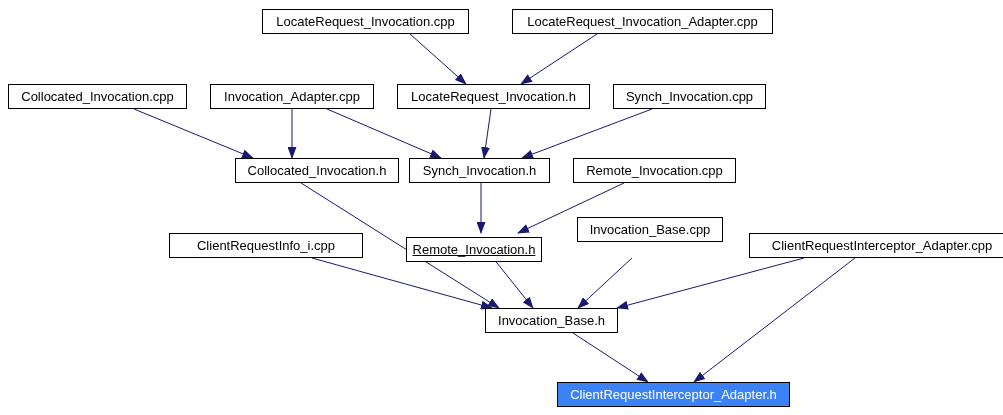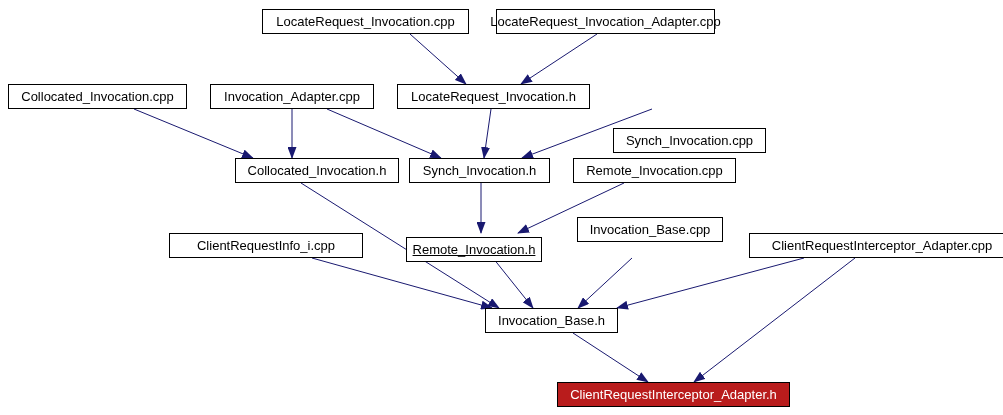--- a/index.html
+++ b/index.html
@@ -30,21 +30,21 @@
     color: #000000;
     display: flex;
     align-items: center;
     justify-content: center;
     font-size: 13px;
     line-height: 1;
     white-space: nowrap;
     cursor: pointer;
   }
   .node.focus {
-    background: #b91c1c;
+    background: #3b82f6;
     color: #ffffff;
     border-color: #000000;
   }
 </style>
 </head>
 <body>
 
 <div class="canvas">
   <svg class="edges-svg" id="edges" viewBox="0 0 1003 415" xmlns="http://www.w3.org/2000/svg">
     <defs>
@@ -64,25 +64,25 @@
       <line x1="301" y1="183" x2="499" y2="308" stroke="#191970" stroke-width="1" marker-end="url(#arrowhead)"></line>
       <line x1="312" y1="258" x2="492" y2="308" stroke="#191970" stroke-width="1" marker-end="url(#arrowhead)"></line>
       <line x1="493" y1="258" x2="533" y2="308" stroke="#191970" stroke-width="1" marker-end="url(#arrowhead)"></line>
       <line x1="632" y1="258" x2="578" y2="308" stroke="#191970" stroke-width="1" marker-end="url(#arrowhead)"></line>
       <line x1="804" y1="258" x2="617" y2="308" stroke="#191970" stroke-width="1" marker-end="url(#arrowhead)"></line>
       <line x1="573" y1="333" x2="648" y2="382" stroke="#191970" stroke-width="1" marker-end="url(#arrowhead)"></line>
       <line x1="855" y1="258" x2="694" y2="382" stroke="#191970" stroke-width="1" marker-end="url(#arrowhead)"></line>
     </svg>
   <div id="nodes">
       <div class="node" style="left: 262px; top: 9px; width: 207px; height: 25px;">LocateRequest_Invocation.cpp</div>
-      <div class="node" style="left: 496px; top: 9px; width: 219px; height: 25px;">LocateRequest_Invocation_Adapter.cpp</div>
+      <div class="node" style="left: 512px; top: 9px; width: 261px; height: 25px;">LocateRequest_Invocation_Adapter.cpp</div>
       <div class="node" style="left: 8px; top: 84px; width: 179px; height: 25px;">Collocated_Invocation.cpp</div>
       <div class="node" style="left: 210px; top: 84px; width: 164px; height: 25px;">Invocation_Adapter.cpp</div>
       <div class="node" style="left: 397px; top: 84px; width: 193px; height: 25px;">LocateRequest_Invocation.h</div>
-      <div class="node" style="left: 613px; top: 84px; width: 153px; height: 25px; margin-top: 44px;">Synch_Invocation.cpp</div>
+      <div class="node" style="left: 613px; top: 84px; width: 153px; height: 25px;">Synch_Invocation.cpp</div>
       <div class="node" style="left: 210px; top: 158px; width: 164px; height: 25px; margin-left: 25px;">Collocated_Invocation.h</div>
       <div class="node" style="left: 409px; top: 158px; width: 141px; height: 25px; text-align: center;">Synch_Invocation.h</div>
       <div class="node" style="left: 573px; top: 158px; width: 163px; height: 25px;">Remote_Invocation.cpp</div>
       <div class="node" style="left: 169px; top: 233px; width: 194px; height: 25px;">ClientRequestInfo_i.cpp</div>
       <div class="node" style="left: 406px; top: 237px; width: 136px; height: 25px; text-decoration: underline;">Remote_Invocation.h</div>
       <div class="node" style="left: 577px; top: 217px; width: 146px; height: 25px;">Invocation_Base.cpp</div>
       <div class="node" style="left: 749px; top: 233px; width: 266px; height: 25px;">ClientRequestInterceptor_Adapter.cpp</div>
       <div class="node" style="left: 485px; top: 308px; width: 133px; height: 25px;">Invocation_Base.h</div>
       <div class="node focus" style="left: 557px; top: 382px; width: 233px; height: 25px;">ClientRequestInterceptor_Adapter.h</div>
     </div>

